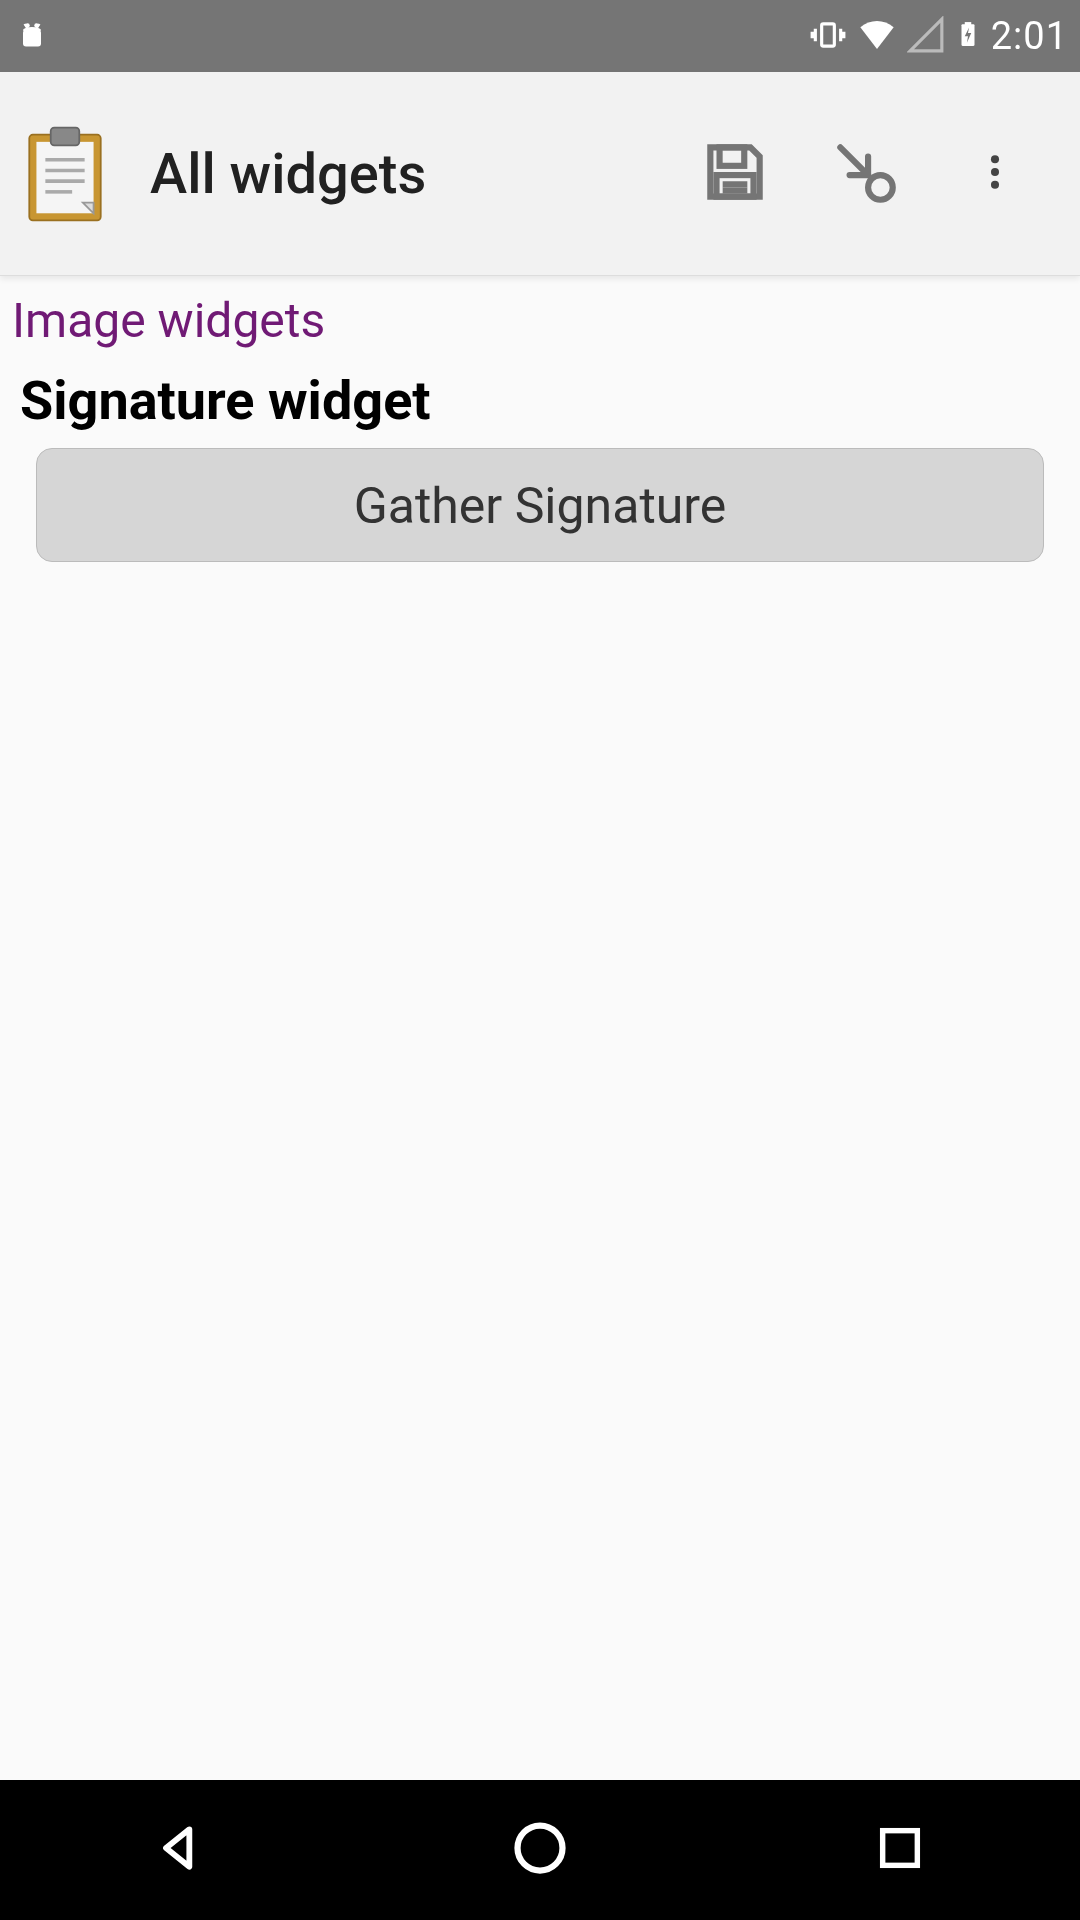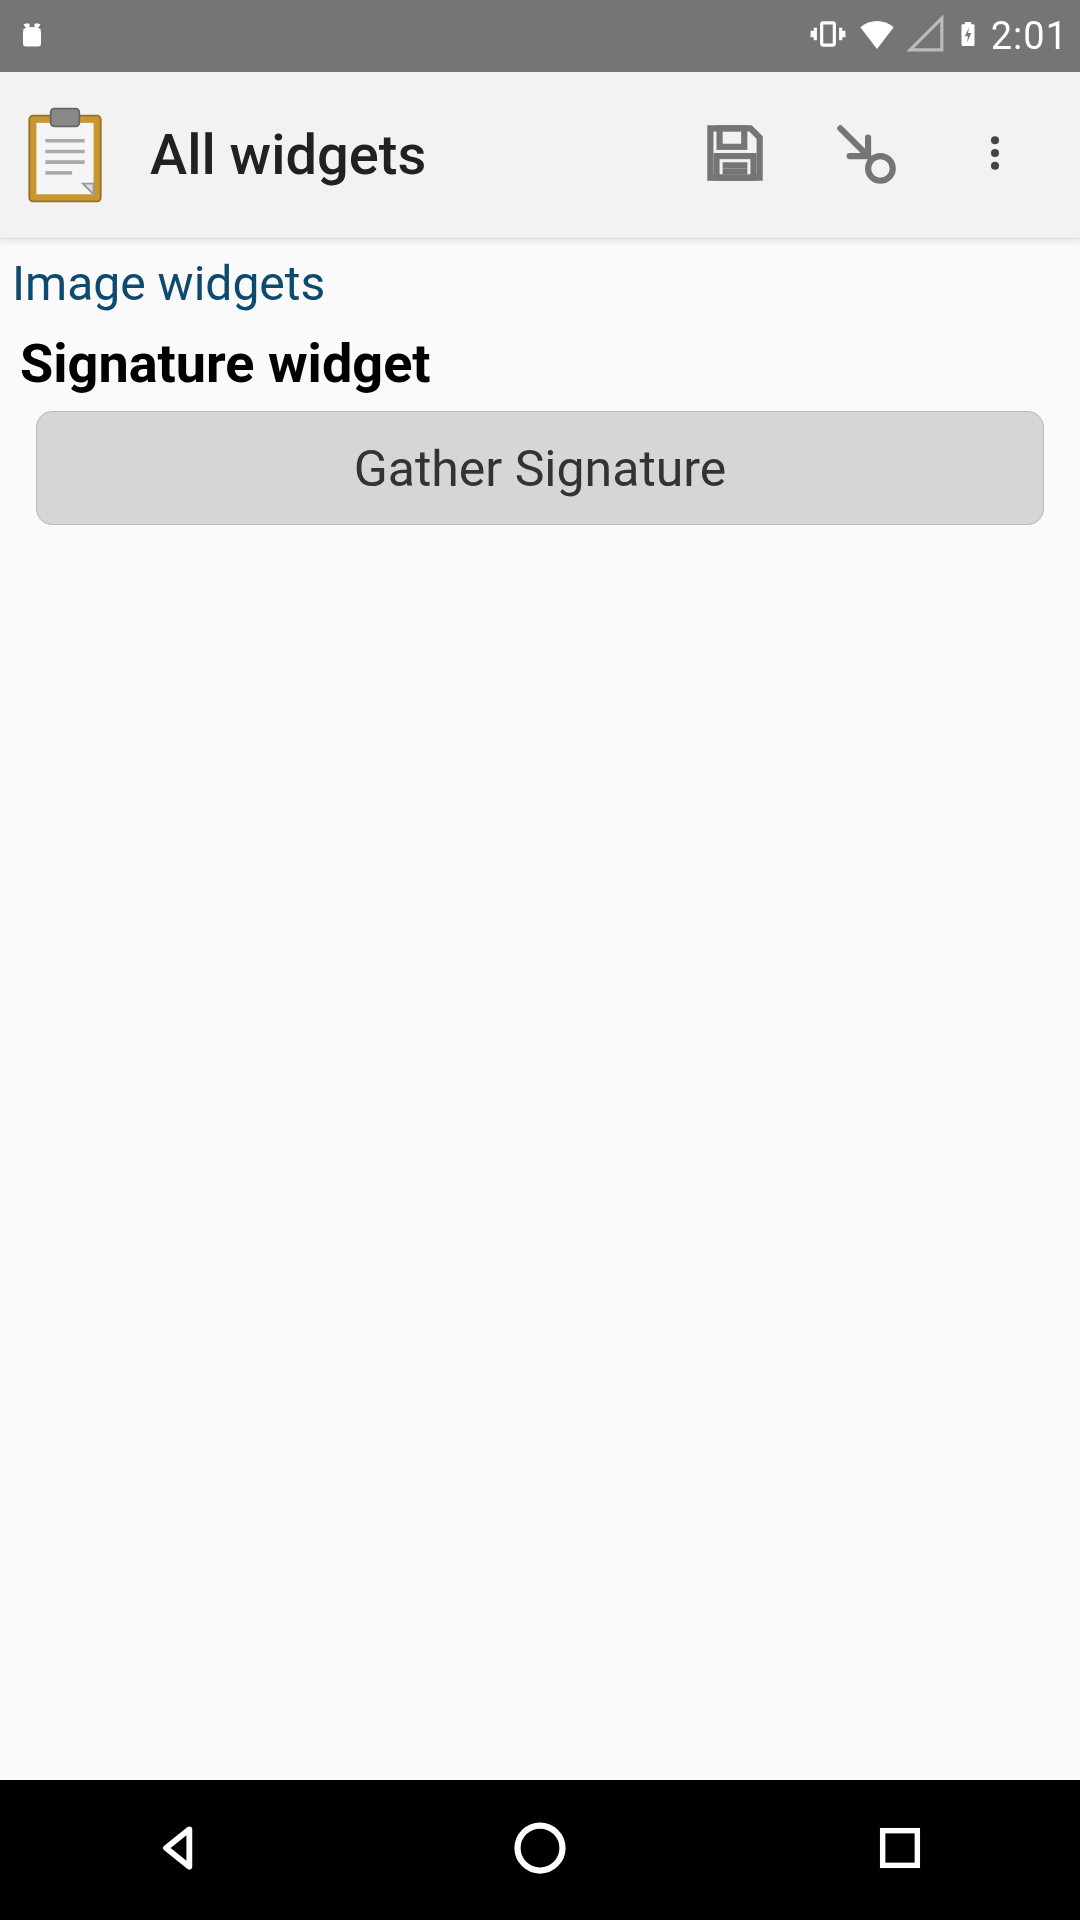--- a/index.html
+++ b/index.html
@@ -30,30 +30,30 @@
     }
     .android-icon {
       width: 40px;
       height: 40px;
       display: flex;
       align-items: center;
       justify-content: center;
     }
     .status-right {
       display: flex;
-      align-items: center;
+      align-items: flex-end;
       gap: 10px;
     }
     .status-time {
       font-size: 38px;
       font-weight: 400;
       letter-spacing: 1px;
     }
     .app-bar {
-      height: 167px;
+      height: 204px;
       background: #f2f2f2;
       display: flex;
       align-items: center;
       padding: 0 20px;
       border-bottom: 1px solid #ddd;
       box-shadow: 0 3px 6px rgba(0,0,0,0.08);
     }
     .clipboard-icon {
       width: 90px;
       height: 100px;
@@ -71,21 +71,21 @@
       display: flex;
       align-items: center;
       justify-content: center;
       cursor: pointer;
     }
     .content {
       padding: 12px 12px;
     }
     .section-header {
       font-size: 48px;
-      color: #0c4a6e;
+      color: #701a75;
       font-weight: 400;
       padding: 4px 0 12px 0;
     }
     .widget-title {
       font-size: 54px;
       font-weight: 700;
       color: #000000;
       padding: 8px 8px 4px 8px;
     }
     .widget-subtitle {

